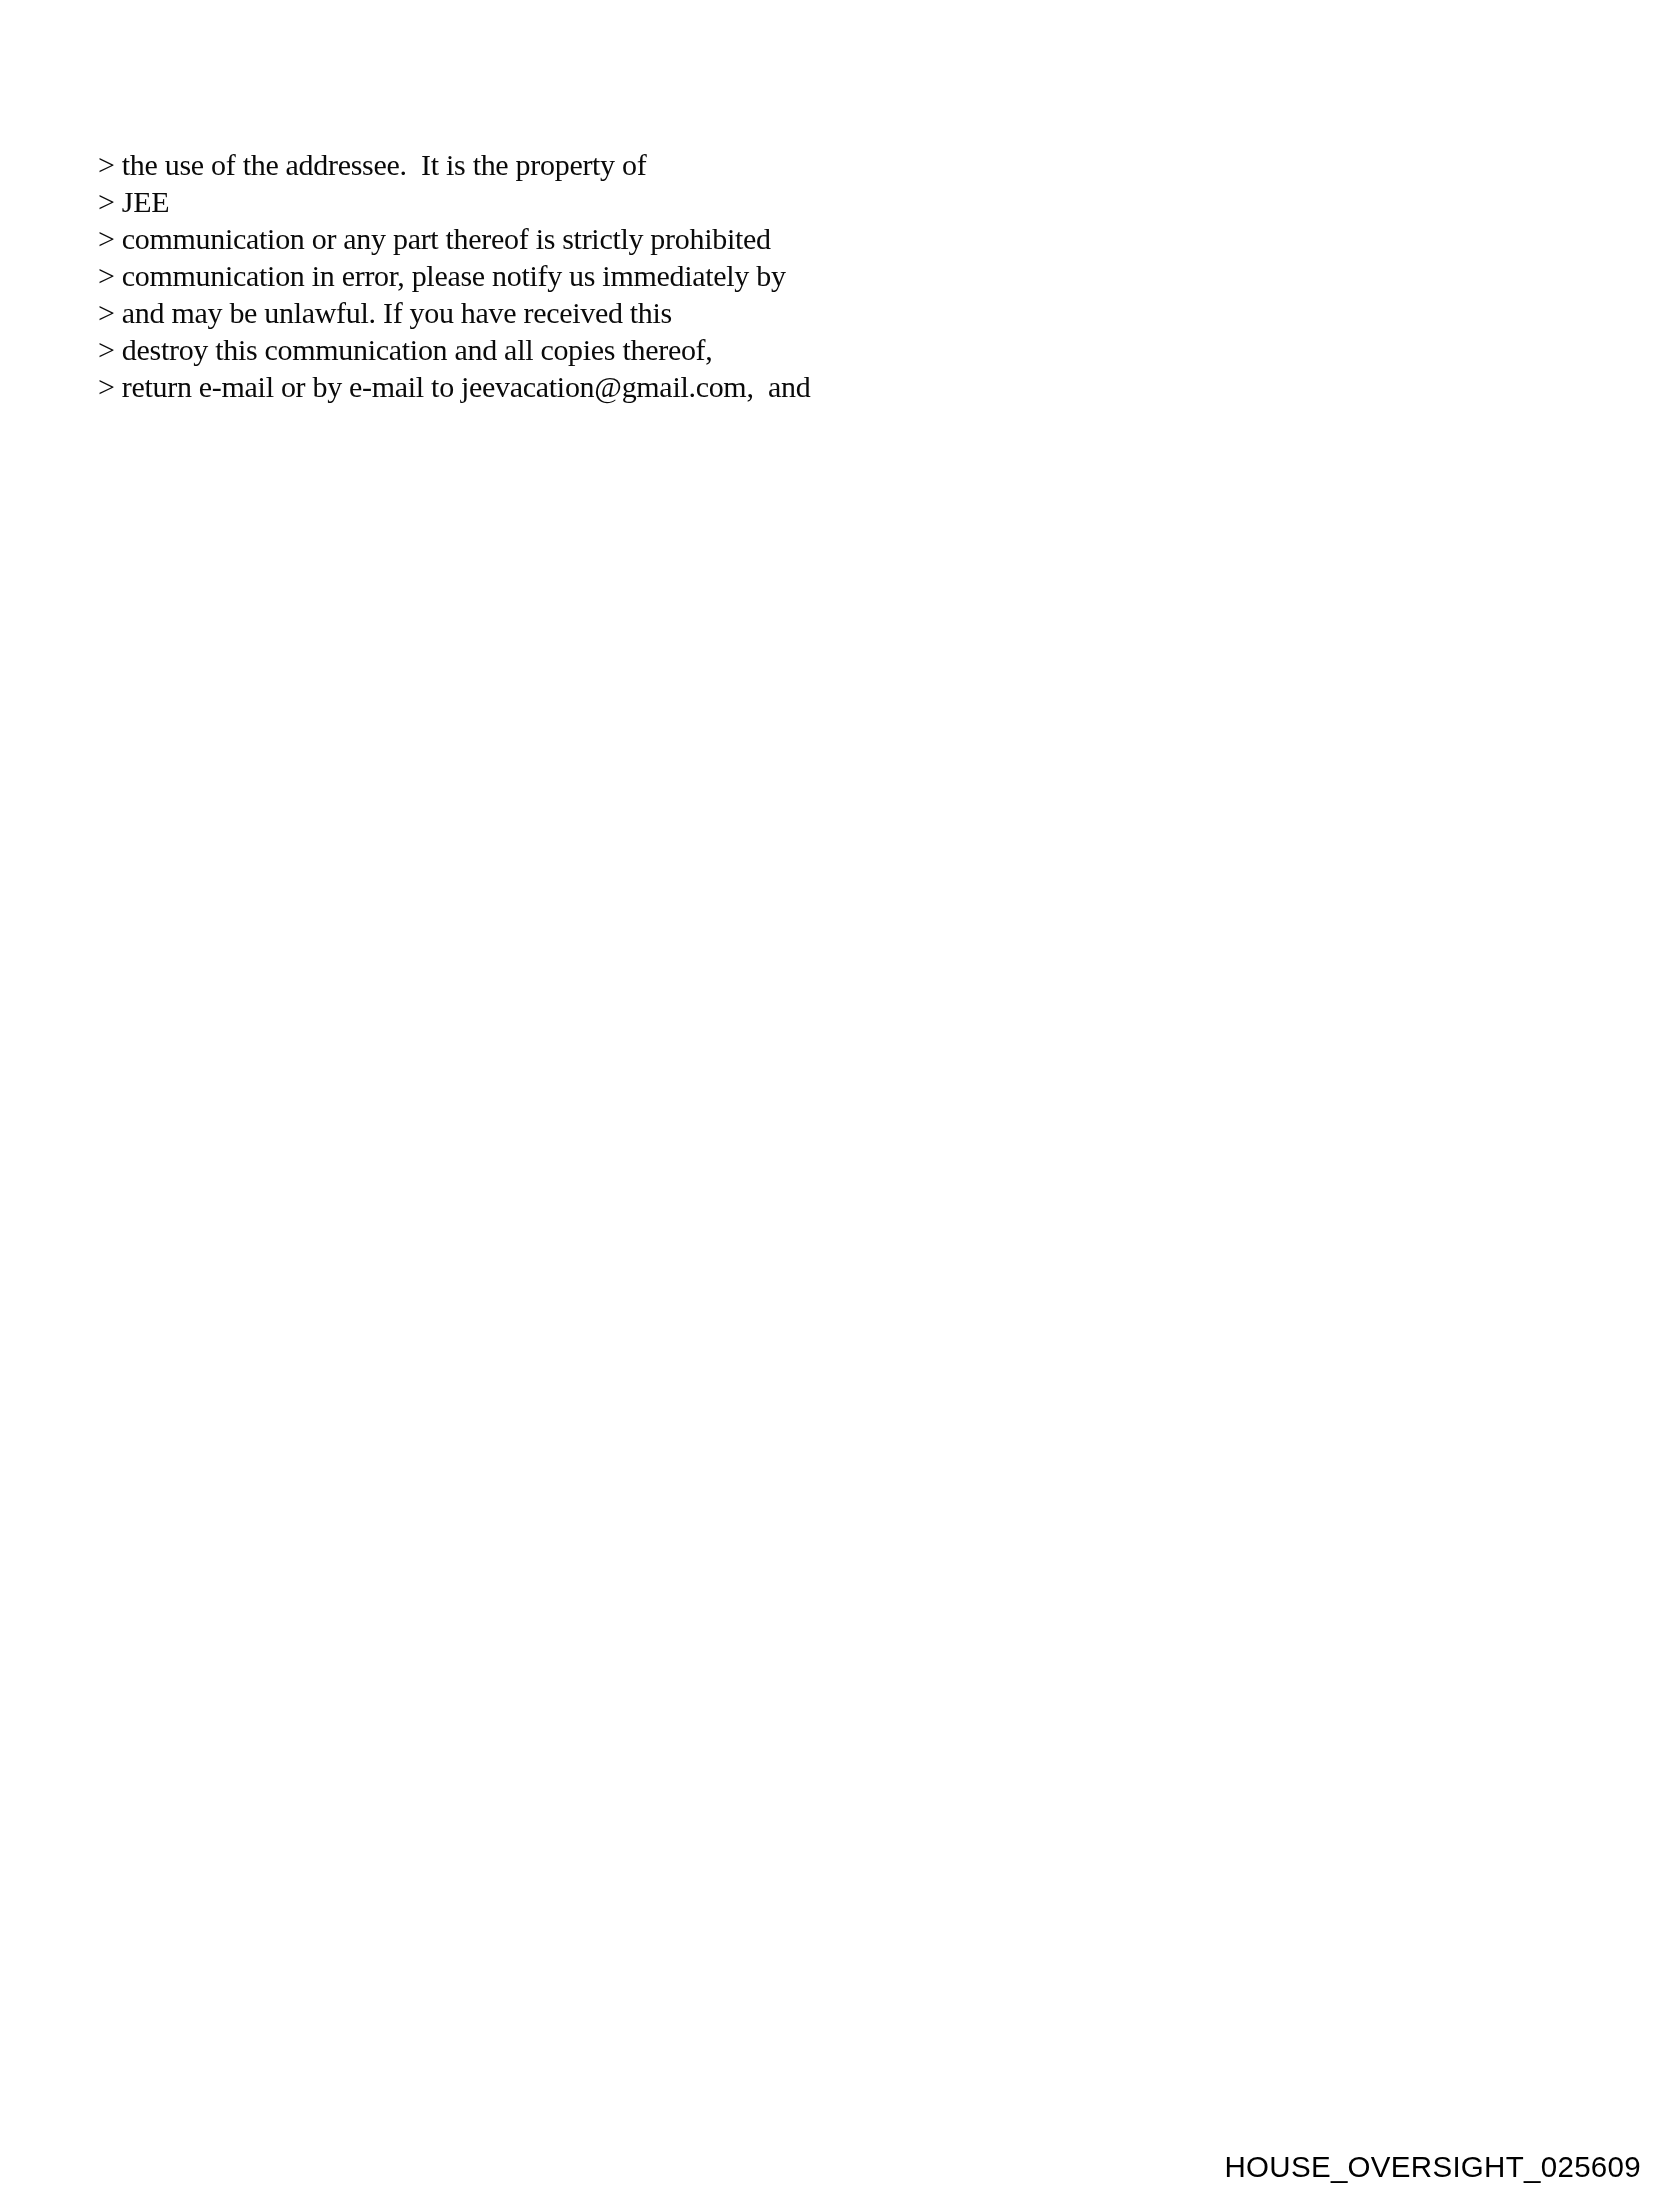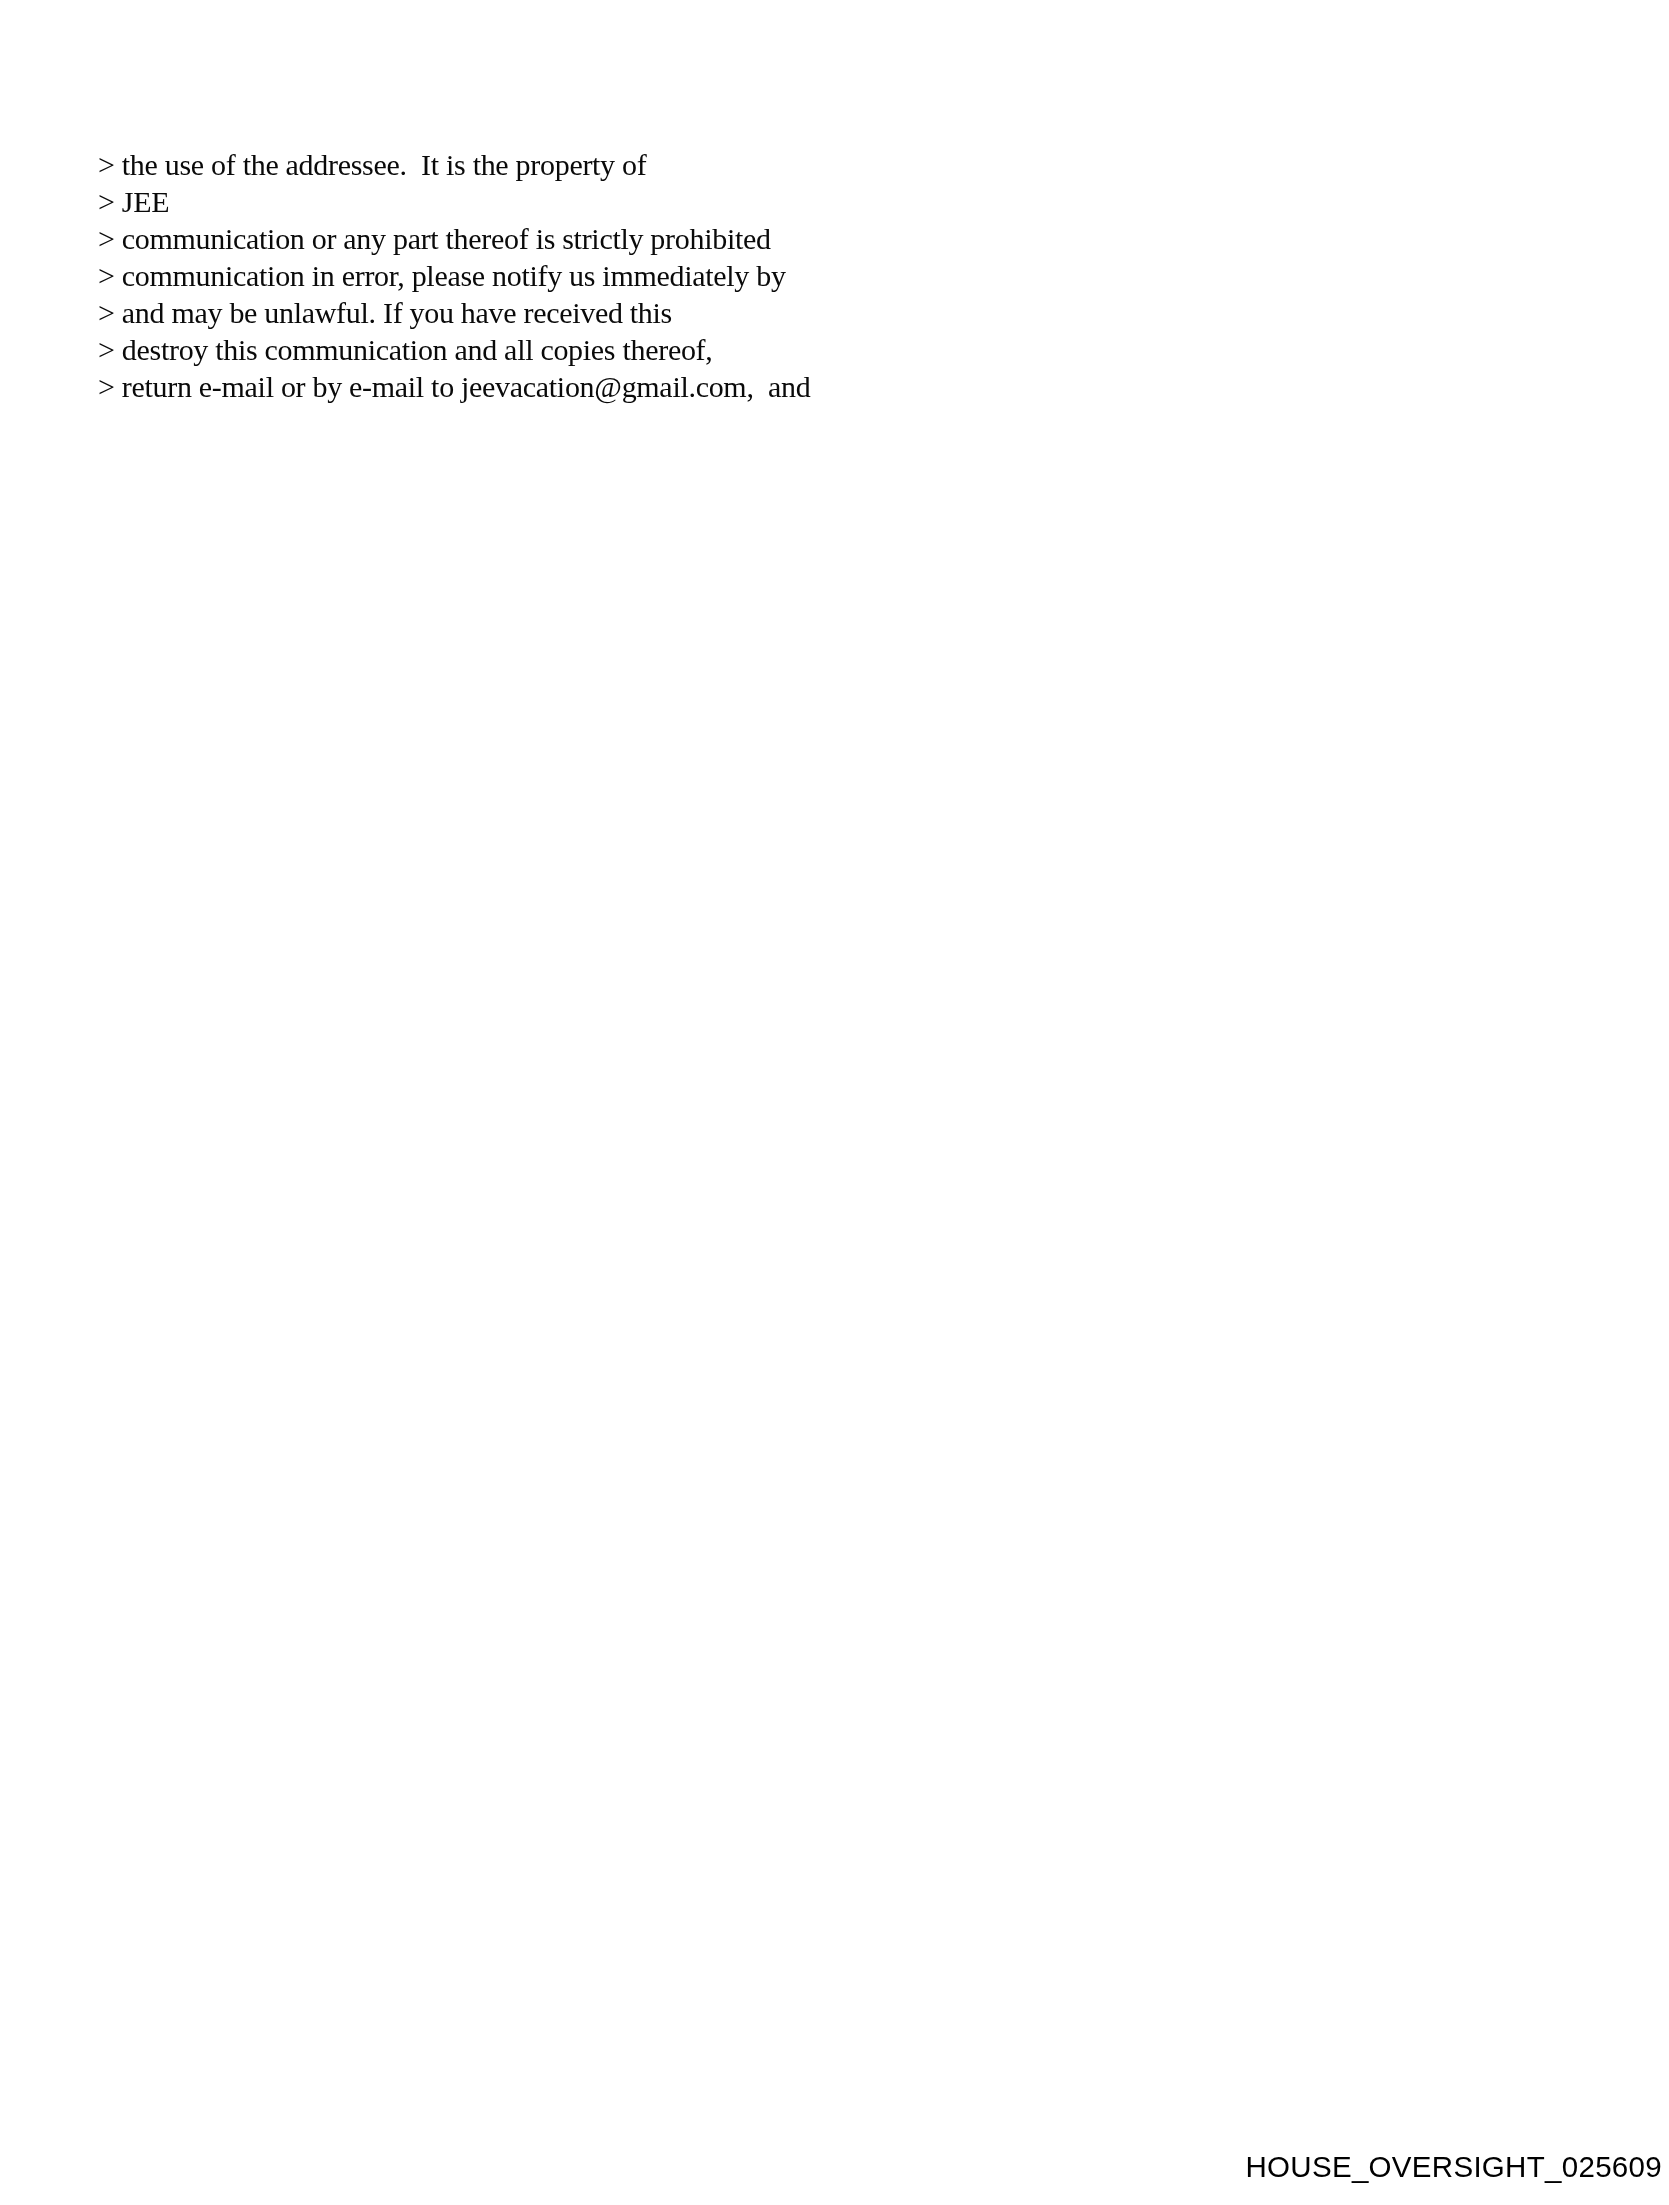--- a/index.html
+++ b/index.html
@@ -27,21 +27,21 @@
     font-family: "Liberation Serif", serif;
     font-size: 30px;
     line-height: 37px;
     letter-spacing: -0.3px;
     color: #0a0a0a;
     white-space: pre;
     font-stretch: condensed;
   }
   .bates-stamp {
     position: absolute;
-    right: 7px;
+    right: 28px;
     bottom: 21px;
     font-family: "Liberation Sans", sans-serif;
     font-size: 29.5px;
     color: #000000;
     letter-spacing: 0.3px;
   }
 </style>
 </head>
 <body>
 

